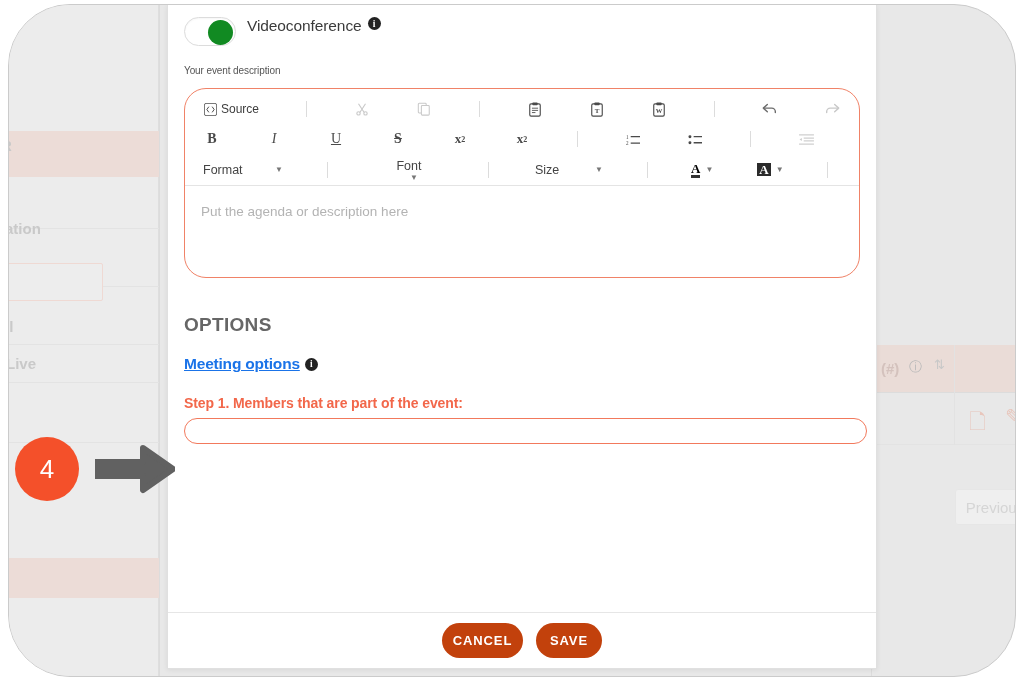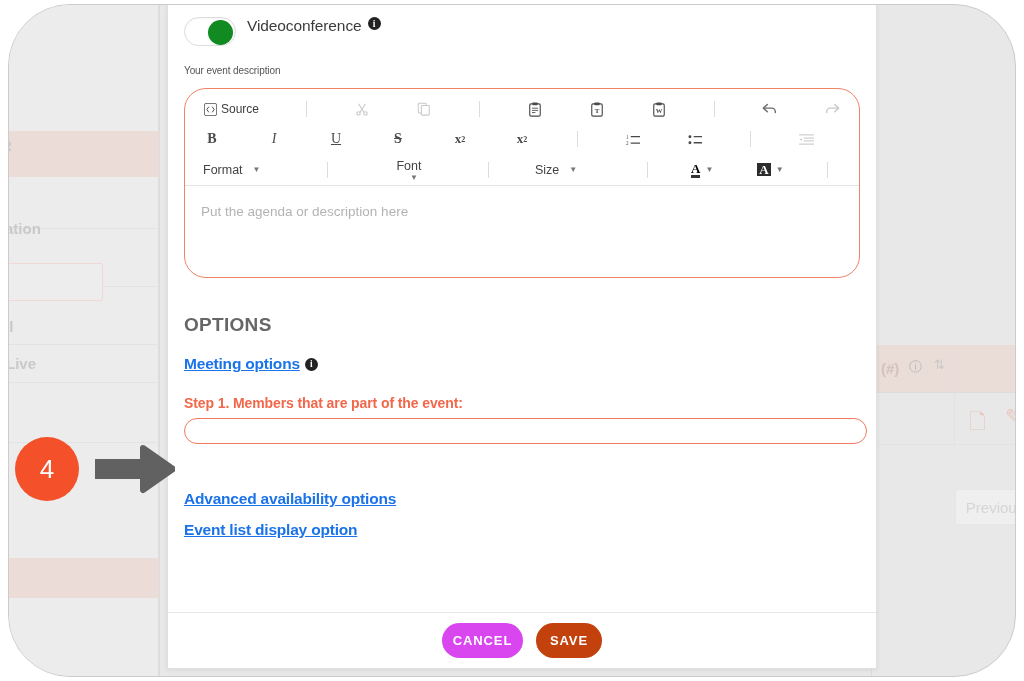--- a/index.html
+++ b/index.html
@@ -173,21 +173,21 @@
   .tb-btn.sub, .tb-btn.sup { font-size: 13px; font-weight: 700; font-family: "Liberation Serif", serif;}
   .tb-btn.sub sub, .tb-btn.sup sup { font-size: 8px; }
   .tb-btn.quote { font-size: 17px; font-weight: 700; line-height: 0.6; padding-top:6px;}
   .tb-btn.omega { font-size: 15px; }
   .tb-btn.divtag {
     font-size: 7px; line-height: 7px; font-weight: 700; text-align:center;
     flex-direction: column;
   }
 
   .tb-select {
-    display: flex; align-items: center; 
+    display: flex; align-items: center; justify-content: space-between;
     height: 22px;
     font-size: 12.5px; color: #444;
     padding: 0 2px 0 4px;
     flex: 0 0 auto;
   }
   .tb-select .caret {
     margin-left: 10px; color: #777; font-size: 8px;
   }
   .tb-color {
     display: inline-flex; align-items: center;
@@ -264,21 +264,21 @@
   .btn {
     border: none;
     border-radius: 20px;
     height: 35px;
     color: #fff;
     font-size: 13px; font-weight: 700;
     letter-spacing: 0.9px;
     font-family: "Liberation Sans", sans-serif;
     cursor: pointer;
   }
-  .btn.cancel { background: #d946ef; width: 81px; }
+  .btn.cancel { background: #c2410c; width: 81px; }
   .btn.save   { background: #c2410c; width: 66px; }
 
   
   #step-badge {
     position: absolute;
     left: 6px; top: 432px;
     width: 64px; height: 64px;
     border-radius: 50%;
     background: #f4502a;
     color: #fff;
@@ -561,24 +561,20 @@
 
       <div style="display:flex;align-items:center;">
         <a class="opt-link" href="#">Meeting options</a>
         <span class="info-i" style="margin-top:19px;margin-left:5px;">i</span>
       </div>
 
       <div class="step-label">Step 1. Members that are part of the event:</div>
 
       <input class="member-input" type="text" value="" placeholder="" style="">
 
-      <div class="link-block">
-        <a href="#">Advanced availability options</a>
-        <a href="#">Event list display option</a>
-      </div>
     </div>
 
     <div id="modal-footer">
       <button class="btn cancel">CANCEL</button>
       <button class="btn save">SAVE</button>
     </div>
   </div>
 
   <div id="step-badge">4</div>
 

